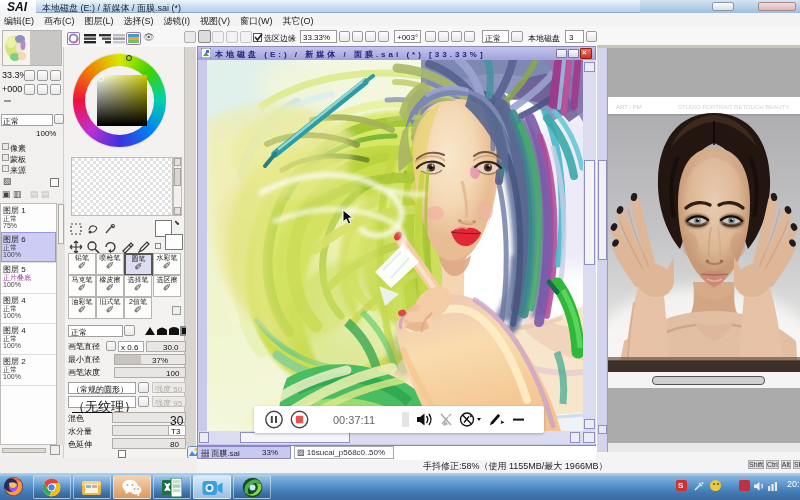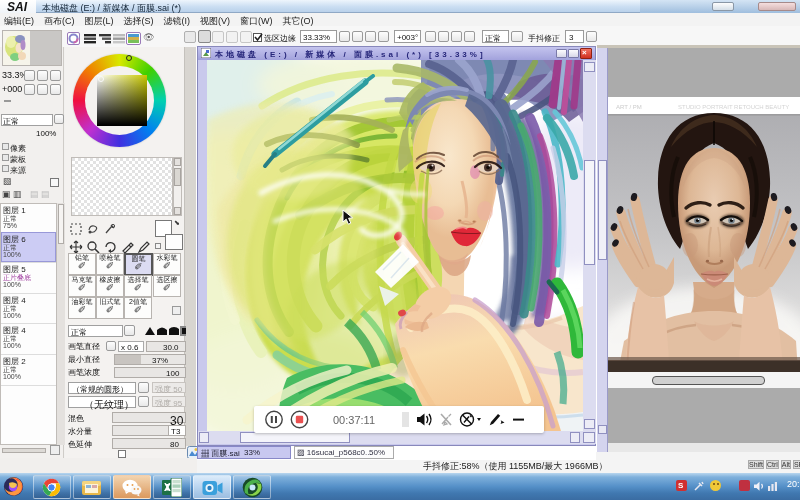--- a/index.html
+++ b/index.html
@@ -45,21 +45,21 @@
 <div class="abs" style="left:394px;top:30px;width:27px;height:13px;background:#fff;border:1px solid #9a9a9a;"></div>
 <div class="tx" style="left:397px;top:33px;font-size:8px;color:#111;">+003°</div>
 <div class="btn" style="left:425px;top:31px;width:11px;height:11px;"></div>
 <div class="btn" style="left:438px;top:31px;width:11px;height:11px;"></div>
 <div class="btn" style="left:451px;top:31px;width:11px;height:11px;"></div>
 <div class="btn" style="left:464px;top:31px;width:11px;height:11px;"></div>
 
 <div class="abs" style="left:482px;top:30px;width:27px;height:13px;background:#fff;border:1px solid #9a9a9a;"></div>
 <div class="tx" style="left:485px;top:33px;font-size:8px;color:#111;">正常</div>
 <div class="btn" style="left:511px;top:31px;width:12px;height:11px;"></div>
-<div class="tx" style="left:528px;top:33px;font-size:8px;color:#111;">手抖修正</div>
+<div class="tx" style="left:528px;top:33px;font-size:8px;color:#111;">本地磁盘</div>
 <div class="abs" style="left:565px;top:30px;width:19px;height:13px;background:#fff;border:1px solid #9a9a9a;"></div>
 <div class="tx" style="left:569px;top:33px;font-size:8px;color:#111;">3</div>
 <div class="btn" style="left:586px;top:31px;width:11px;height:11px;"></div>
 
 <div class="abs" style="left:0;top:47px;width:800px;height:413px;background:#f2f1ef;"></div>
 <div class="abs" style="left:160px;top:47px;width:640px;height:413px;background:#ffffff;"></div>
 
 <div class="abs" style="left:0;top:47px;width:64px;height:413px;background:#f2f0ee;border-right:1px solid #cfccc8;"></div>
 <div id="nav-thumb"></div>
 <div class="abs" style="left:2px;top:30px;width:60px;height:36px;border:1px solid #b8b4b0;background:#c9c7c5;"></div>
@@ -250,21 +250,21 @@
 <div class="tx" style="left:152px;top:356px;font-size:8px;color:#111;">37%</div>
 <div class="tx" style="left:68px;top:367px;font-size:8px;color:#111;">画笔浓度</div>
 <div class="abs" style="left:114px;top:367px;width:72px;height:11px;background:#e8e6e4;border:1px solid #b0aca8;"></div>
 <div class="tx" style="left:166px;top:369px;font-size:8px;color:#111;">100</div>
 <div class="abs" style="left:68px;top:382px;width:68px;height:12px;background:#fff;border:1px solid #a0a0a0;"></div>
 <div class="tx" style="left:72px;top:384px;font-size:8px;color:#111;">（常规的圆形）</div>
 <div class="btn" style="left:138px;top:382px;width:11px;height:11px;"></div>
 <div class="abs" style="left:152px;top:382px;width:34px;height:11px;background:#eceae8;border:1px solid #c8c4c0;"></div>
 <div class="tx" style="left:155px;top:384px;font-size:8px;color:#b0aca8;">强度 50</div>
 <div class="abs" style="left:68px;top:396px;width:68px;height:12px;background:#fff;border:1px solid #a0a0a0;"></div>
-<div class="tx" style="left:84px;top:398px;font-size:10px;color:#111;">（无纹理）</div>
+<div class="tx" style="left:72px;top:398px;font-size:13px;color:#111;text-decoration:underline;">（无纹理）</div>
 <div class="btn" style="left:138px;top:396px;width:11px;height:11px;"></div>
 <div class="abs" style="left:152px;top:396px;width:34px;height:11px;background:#eceae8;border:1px solid #c8c4c0;"></div>
 <div class="tx" style="left:155px;top:398px;font-size:8px;color:#b0aca8;text-align:right;">强度 95</div>
 <div class="tx" style="left:68px;top:413px;font-size:8px;color:#111;">混色</div>
 <div class="abs" style="left:112px;top:412px;width:74px;height:11px;background:#e8e6e4;border:1px solid #b0aca8;"></div>
 <div class="tx" style="left:170px;top:414px;font-size:12px;color:#111;">30</div>
 <div class="tx" style="left:68px;top:426px;font-size:8px;color:#111;">水分量</div>
 <div class="abs" style="left:112px;top:425px;width:74px;height:11px;background:#e8e6e4;border:1px solid #b0aca8;"></div>
 <div class="abs" style="left:168px;top:425px;width:18px;height:11px;background:#fff;border:1px solid #b0aca8;"></div>
 <div class="tx" style="left:171px;top:427px;font-size:8px;color:#111;">T3</div>
@@ -585,21 +585,21 @@
         <path d="M237 16 l7 -8 l2.2 1.8 l-7 8 l-3.4 1.4 Z"></path>
         <path d="M245.5 13.5 q3 1.5 1 4.5 l4 -1.5 Z"></path>
       </g>
 <rect x="259" y="12.6" width="11" height="2" fill="#111"></rect>
 </svg>
 </div>
 
 <div class="abs" style="left:197px;top:446px;width:399px;height:14px;background:#ffffff;z-index:5;"></div>
 <div class="abs" style="left:197px;top:446px;width:94px;height:13px;background:#c8c8f0;border:1px solid #8888c8;z-index:6;"></div>
 <div class="tx" style="left:201px;top:448px;font-size:8px;color:#223;z-index:7;">▦ 面膜.sai</div>
-<div class="tx" style="left:244px;top:448px;font-size:8px;color:#223;z-index:7;">33%</div>
+<div class="tx" style="left:262px;top:448px;font-size:8px;color:#223;z-index:7;">33%</div>
 <div class="abs" style="left:294px;top:446px;width:100px;height:13px;background:#fdfdfd;border:1px solid #aaa;z-index:6;"></div>
 <div class="tx" style="left:297px;top:448px;font-size:8px;color:#334;z-index:7;">▨ 16sucai_p568c0...</div>
 <div class="tx" style="left:369px;top:448px;font-size:8px;color:#334;z-index:7;">50%</div>
 
 <div class="abs" style="left:597px;top:45px;width:203px;height:407px;background:#ababab;"></div>
 <div class="abs" style="left:597px;top:45px;width:11px;height:407px;background:#d4d4ee;border-right:1px solid #9a9ac8;"></div>
 <div class="abs" style="left:598px;top:160px;width:9px;height:100px;background:#f0f0f8;border:1px solid #9090c0;"></div>
 <div class="abs" style="left:598px;top:425px;width:9px;height:9px;background:#e8e8f4;border:1px solid #9090c0;"></div>
 <div class="abs" style="left:597px;top:45px;width:203px;height:3px;background:#c9c4b8;"></div>
 

